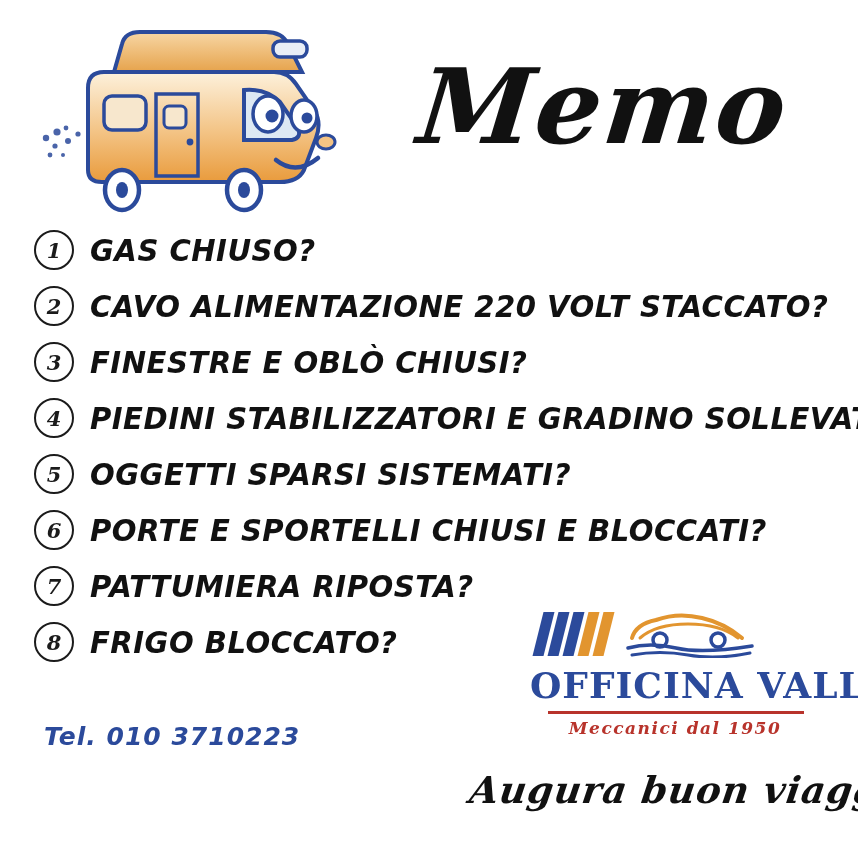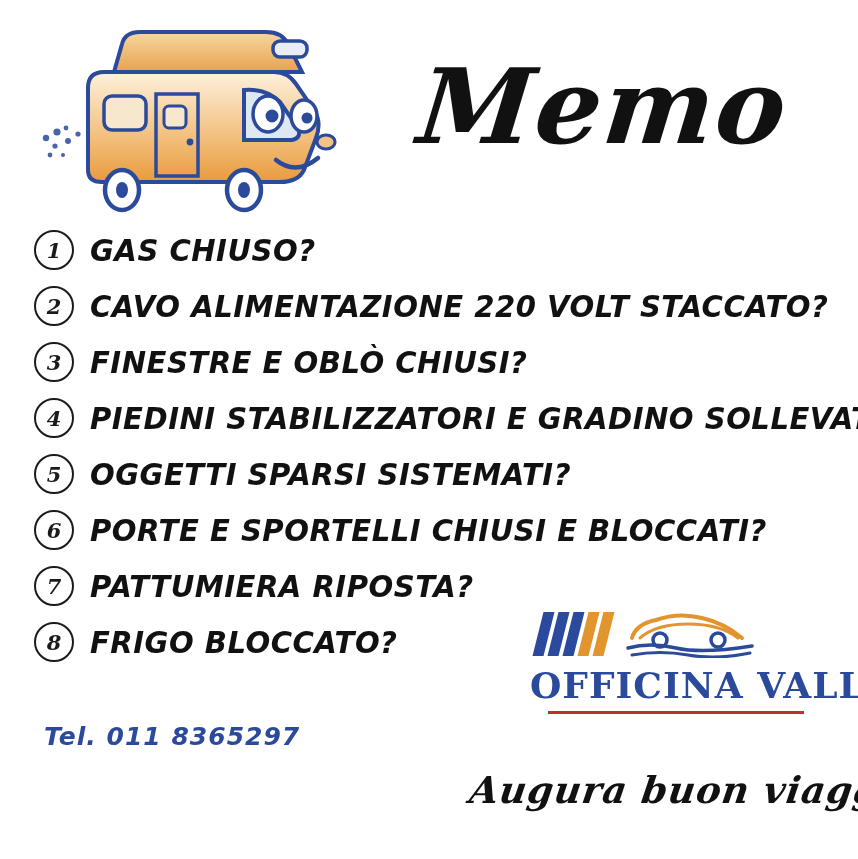--- a/index.html
+++ b/index.html
@@ -305,21 +305,21 @@
       <div class="check-text">PATTUMIERA RIPOSTA?</div>
     </div>
 
     <div class="check-row">
       <div class="num-circle">8</div>
       <div class="check-text">FRIGO BLOCCATO?</div>
     </div>
 
   </div>
 
-  <div class="phone">Tel. 011 8365297</div>
+  <div class="phone">Tel. 010 3710223</div>
 
   <div class="logo-block">
 
     <div class="logo-mark">
       <div class="logo-bars">
         <i></i>
           <i></i>
           <i></i>
           <i class="accent"></i>
           <i class="accent"></i>
@@ -331,17 +331,18 @@
           <circle cx="34" cy="32" r="7" fill="none" stroke="#2b4a9b" stroke-width="3.5"></circle>
           <circle cx="92" cy="32" r="7" fill="none" stroke="#2b4a9b" stroke-width="3.5"></circle>
           <path d="M2 40 Q24 34 50 40 Q76 46 126 38" fill="none" stroke="#2b4a9b" stroke-width="3.5" stroke-linecap="round"></path>
           <path d="M6 47 Q34 42 62 47 Q90 52 124 45" fill="none" stroke="#2b4a9b" stroke-width="3" stroke-linecap="round"></path>
         </svg>
       </div>
     </div>
 
     <div class="logo-name">OFFICINA VALLE</div>
     <div class="logo-rule"></div>
+    <div class="logo-tagline">Meccanici dal 1950</div>
   </div>
 
   <div class="closing">Augura buon viaggio</div>
 
 </div>
 
 </body></html>

